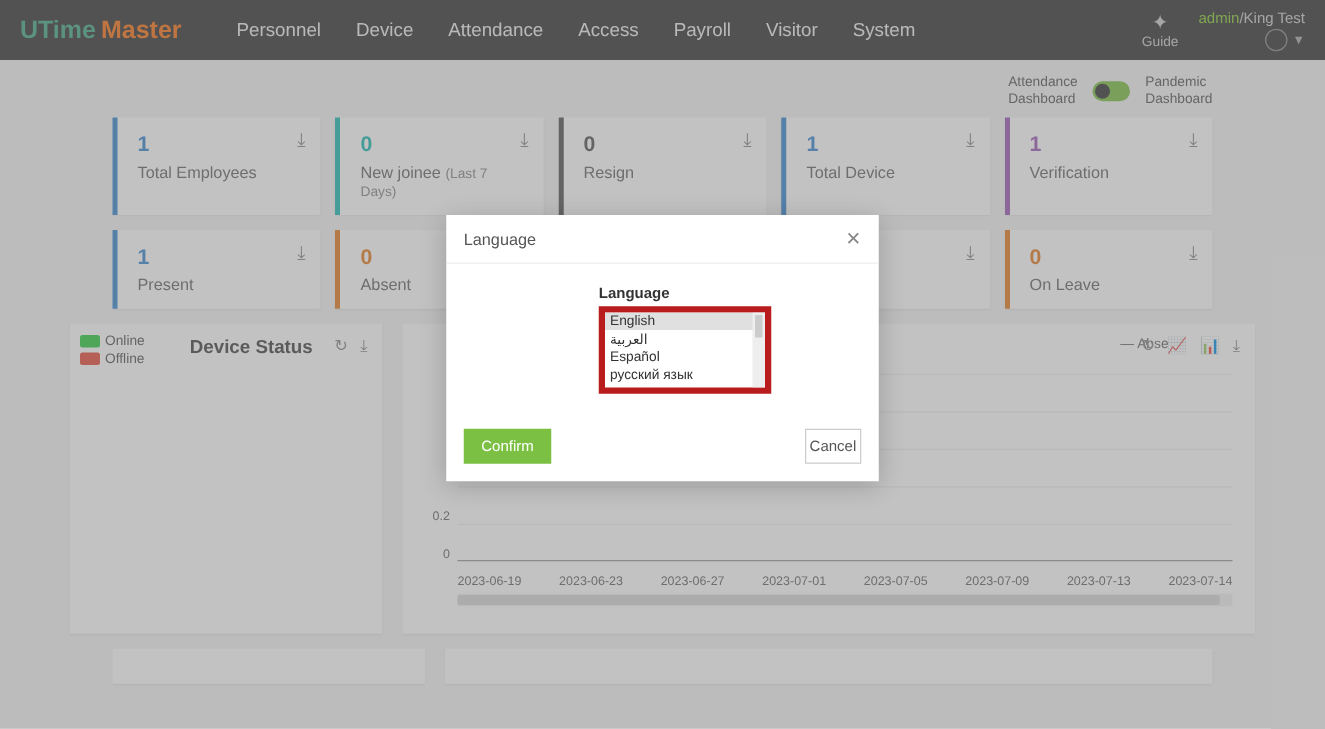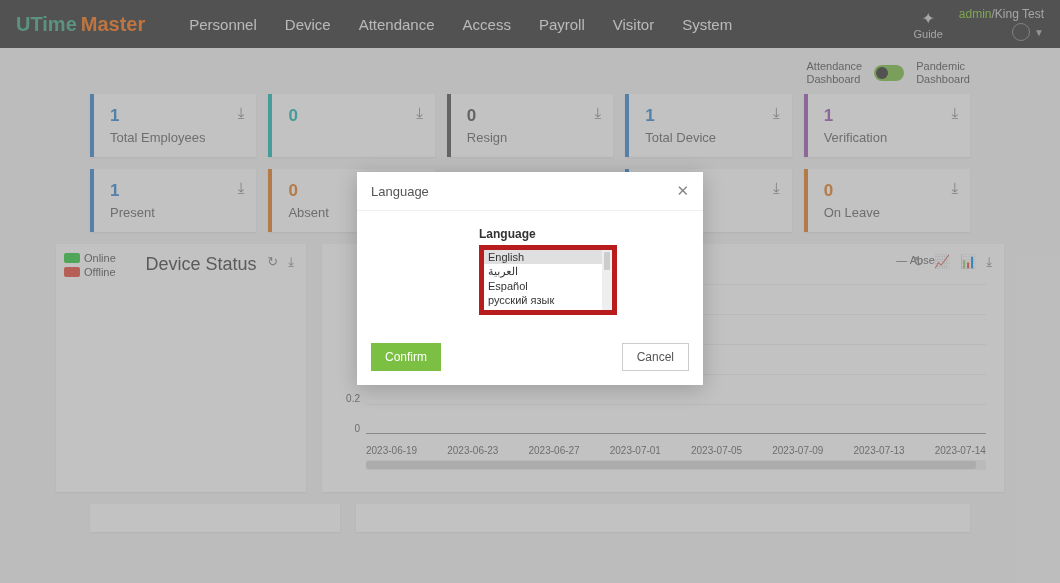--- a/index.html
+++ b/index.html
@@ -40,21 +40,21 @@
 .card .card-value { color: #3a87d0; font-size: 17px; font-weight: bold; }
 .card .card-label { color: #666; font-size: 13px; margin-top: 4px; }
 .card .card-sub { font-size: 11px; color: #888; }
 .card .dl { position: absolute; top: 10px; right: 12px; color: #888; font-size: 15px; }
 
 
 .panelrow { display: flex; gap: 16px; padding: 0 56px 12px; }
 .panel { background: #fff; box-shadow: 0 1px 2px rgba(0,0,0,.08); padding: 10px 14px; position: relative; }
 .panel.left { width: 250px; height: 248px; }
 .panel.right { flex: 1; height: 248px; }
-.panel-title { font-size: 18px; font-weight: normal; color: #444; }
+.panel-title { font-size: 15px; font-weight: bold; color: #444; }
 .panel-icons { position: absolute; top: 10px; right: 12px; display: flex; gap: 10px; color: #888; }
 .legend { position: absolute; left: 8px; top: 8px; font-size: 11px; color: #555; }
 .legend div { display: flex; align-items: center; gap: 4px; margin-bottom: 2px; }
 .lg-swatch { width: 16px; height: 10px; border-radius: 2px; }
 .lg-online { background: #2ecc40; }
 .lg-offline { background: #e74c3c; }
 
 .pie-wrap { position: relative; width: 140px; height: 140px; margin: 40px auto 0; }
 .pie { width: 120px; height: 120px; border-radius: 50%; background: #e74c3c; position: absolute; left: 0; top: 10px; }
 .pie-label-on { position: absolute; left: 80px; top: -6px; font-size: 10px; color: #2ecc40; white-space: nowrap; }
@@ -85,21 +85,21 @@
 .modal-close { cursor: pointer; font-size: 15px; color: #888; }
 .modal-body { padding: 16px 20px 20px; }
 .field-label { font-size: 12px; font-weight: bold; color: #333; margin: 0 0 4px 102px; }
 .listbox { margin-left: 102px; width: 138px; height: 70px; border: 5px solid #b91c1c; background: #fff; overflow: hidden; font-size: 11px; color: #333; position: relative; }
 .listbox .opt { padding: 1px 4px; }
 .listbox .opt.sel { background: #e0e0e0; }
 .lb-scroll { position: absolute; right: 0; top: 0; bottom: 0; width: 10px; background: #eee; }
 .lb-scroll::after { content: ''; position: absolute; left: 2px; right: 2px; top: 2px; height: 18px; background: #ccc; border-radius: 1px; }
 .modal-foot { padding: 8px 14px 14px; display: flex; justify-content: space-between; gap: 8px; }
 .btn-confirm { background: #7bc043; color: #fff; border: none; padding: 6px 14px; font-size: 12px; cursor: pointer; }
-.btn-cancel { background: #fff; color: #555; border: 1px solid #ccc; padding: 6px 14px; font-size: 12px; cursor: pointer; }
+.btn-cancel { background: #fff; color: #555; border: 1px solid #ccc; padding: 6px 3px; font-size: 12px; cursor: pointer; }
 
 .icon-refresh::before { content: '\21bb'; }
 .icon-download::before { content: '\2913'; }
 .icon-chart::before { content: '\1f4ca'; }
 .icon-line::before { content: '\1f4c8'; }
 </style>
 </head>
 <body>
 
 <div class="topnav">
@@ -141,20 +141,24 @@
 </div>
 
 <div class="cardrow">
   <div class="card">
     <div class="card-value">1</div>
     <div class="card-label">Total Employees</div>
     <span class="dl icon-download"></span>
   </div>
   <div class="card teal">
     <div class="card-value">0</div>
+    <div class="card-label">
+      <span>New joinee</span>
+      <span class="card-sub">(Last 7 Days)</span>
+    </div>
     <span class="dl icon-download"></span>
   </div>
   <div class="card" style="border-color:#555">
     <div class="card-value" style="color:#555">0</div>
     <div class="card-label">Resign</div>
     <span class="dl icon-download"></span>
   </div>
   <div class="card">
     <div class="card-value">1</div>
     <div class="card-label">Total Device</div>

